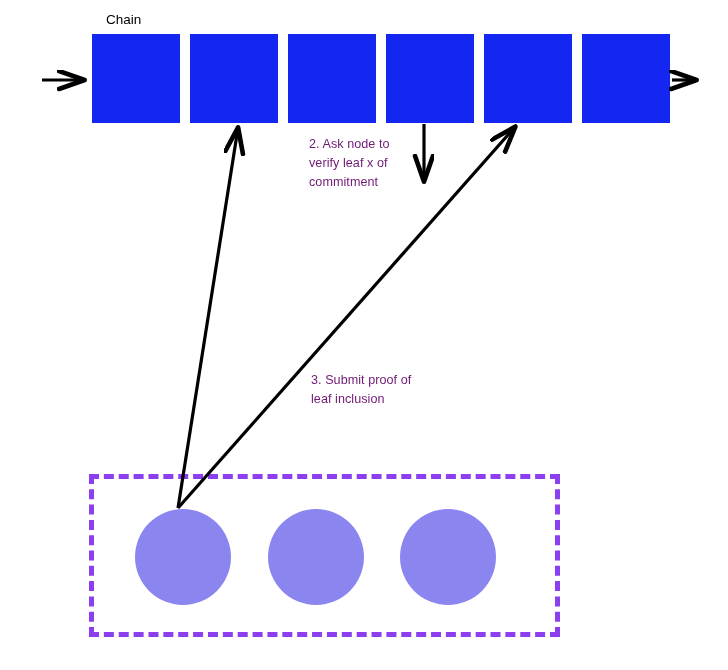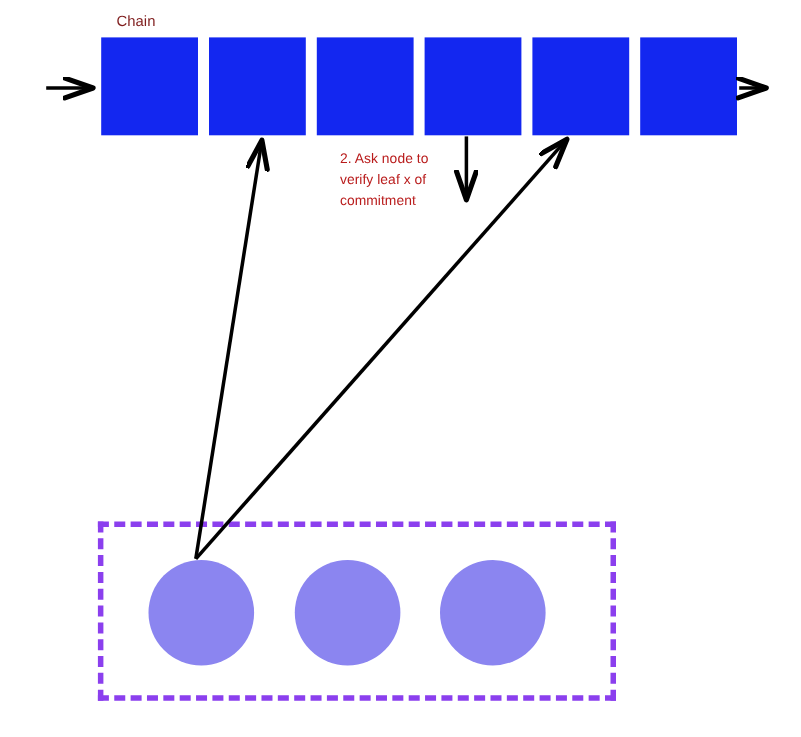--- a/index.html
+++ b/index.html
@@ -25,35 +25,35 @@
     top: 0;
     width: 728px;
     height: 670px;
     pointer-events: none;
   }
   .chain-label {
     position: absolute;
     left: 106px;
     top: 11px;
     font-size: 13.5px;
-    color: #7f1d1d;
+    color: #000000;
     line-height: 1.35;
     white-space: nowrap;
   }
   .block {
     position: absolute;
     top: 34px;
     width: 88px;
     height: 89px;
     background: #1327f0;
   }
   .note {
     position: absolute;
     font-size: 12.6px;
-    color: #b91c1c;
+    color: #701a75;
     line-height: 1.52;
     letter-spacing: 0.05px;
   }
   #note-1 { left: 48px;  top: 236px; width: 182px; }
   #note-2 { left: 309px; top: 135px; width: 104px; }
   #note-3 { left: 311px; top: 371px; width: 120px; }
 
   .dashed-box {
     position: absolute;
     left: 89px;
@@ -104,14 +104,15 @@
       <line x1="672" y1="80" x2="696" y2="80" marker-end="url(#ah)"></line>
       <line x1="178" y1="508" x2="238" y2="128" marker-end="url(#ah)"></line>
       <line x1="424" y1="124" x2="424" y2="181" marker-end="url(#ah)"></line>
       <line x1="178" y1="508" x2="515" y2="127" marker-end="url(#ah)"></line>
     </g>
   </svg>
 
 
   <div class="note" id="note-2">2. Ask node to verify leaf x of commitment</div>
 
+  <div class="note" id="note-3">3. Submit proof of leaf inclusion</div>
 
 </div>
 
 </body></html>

